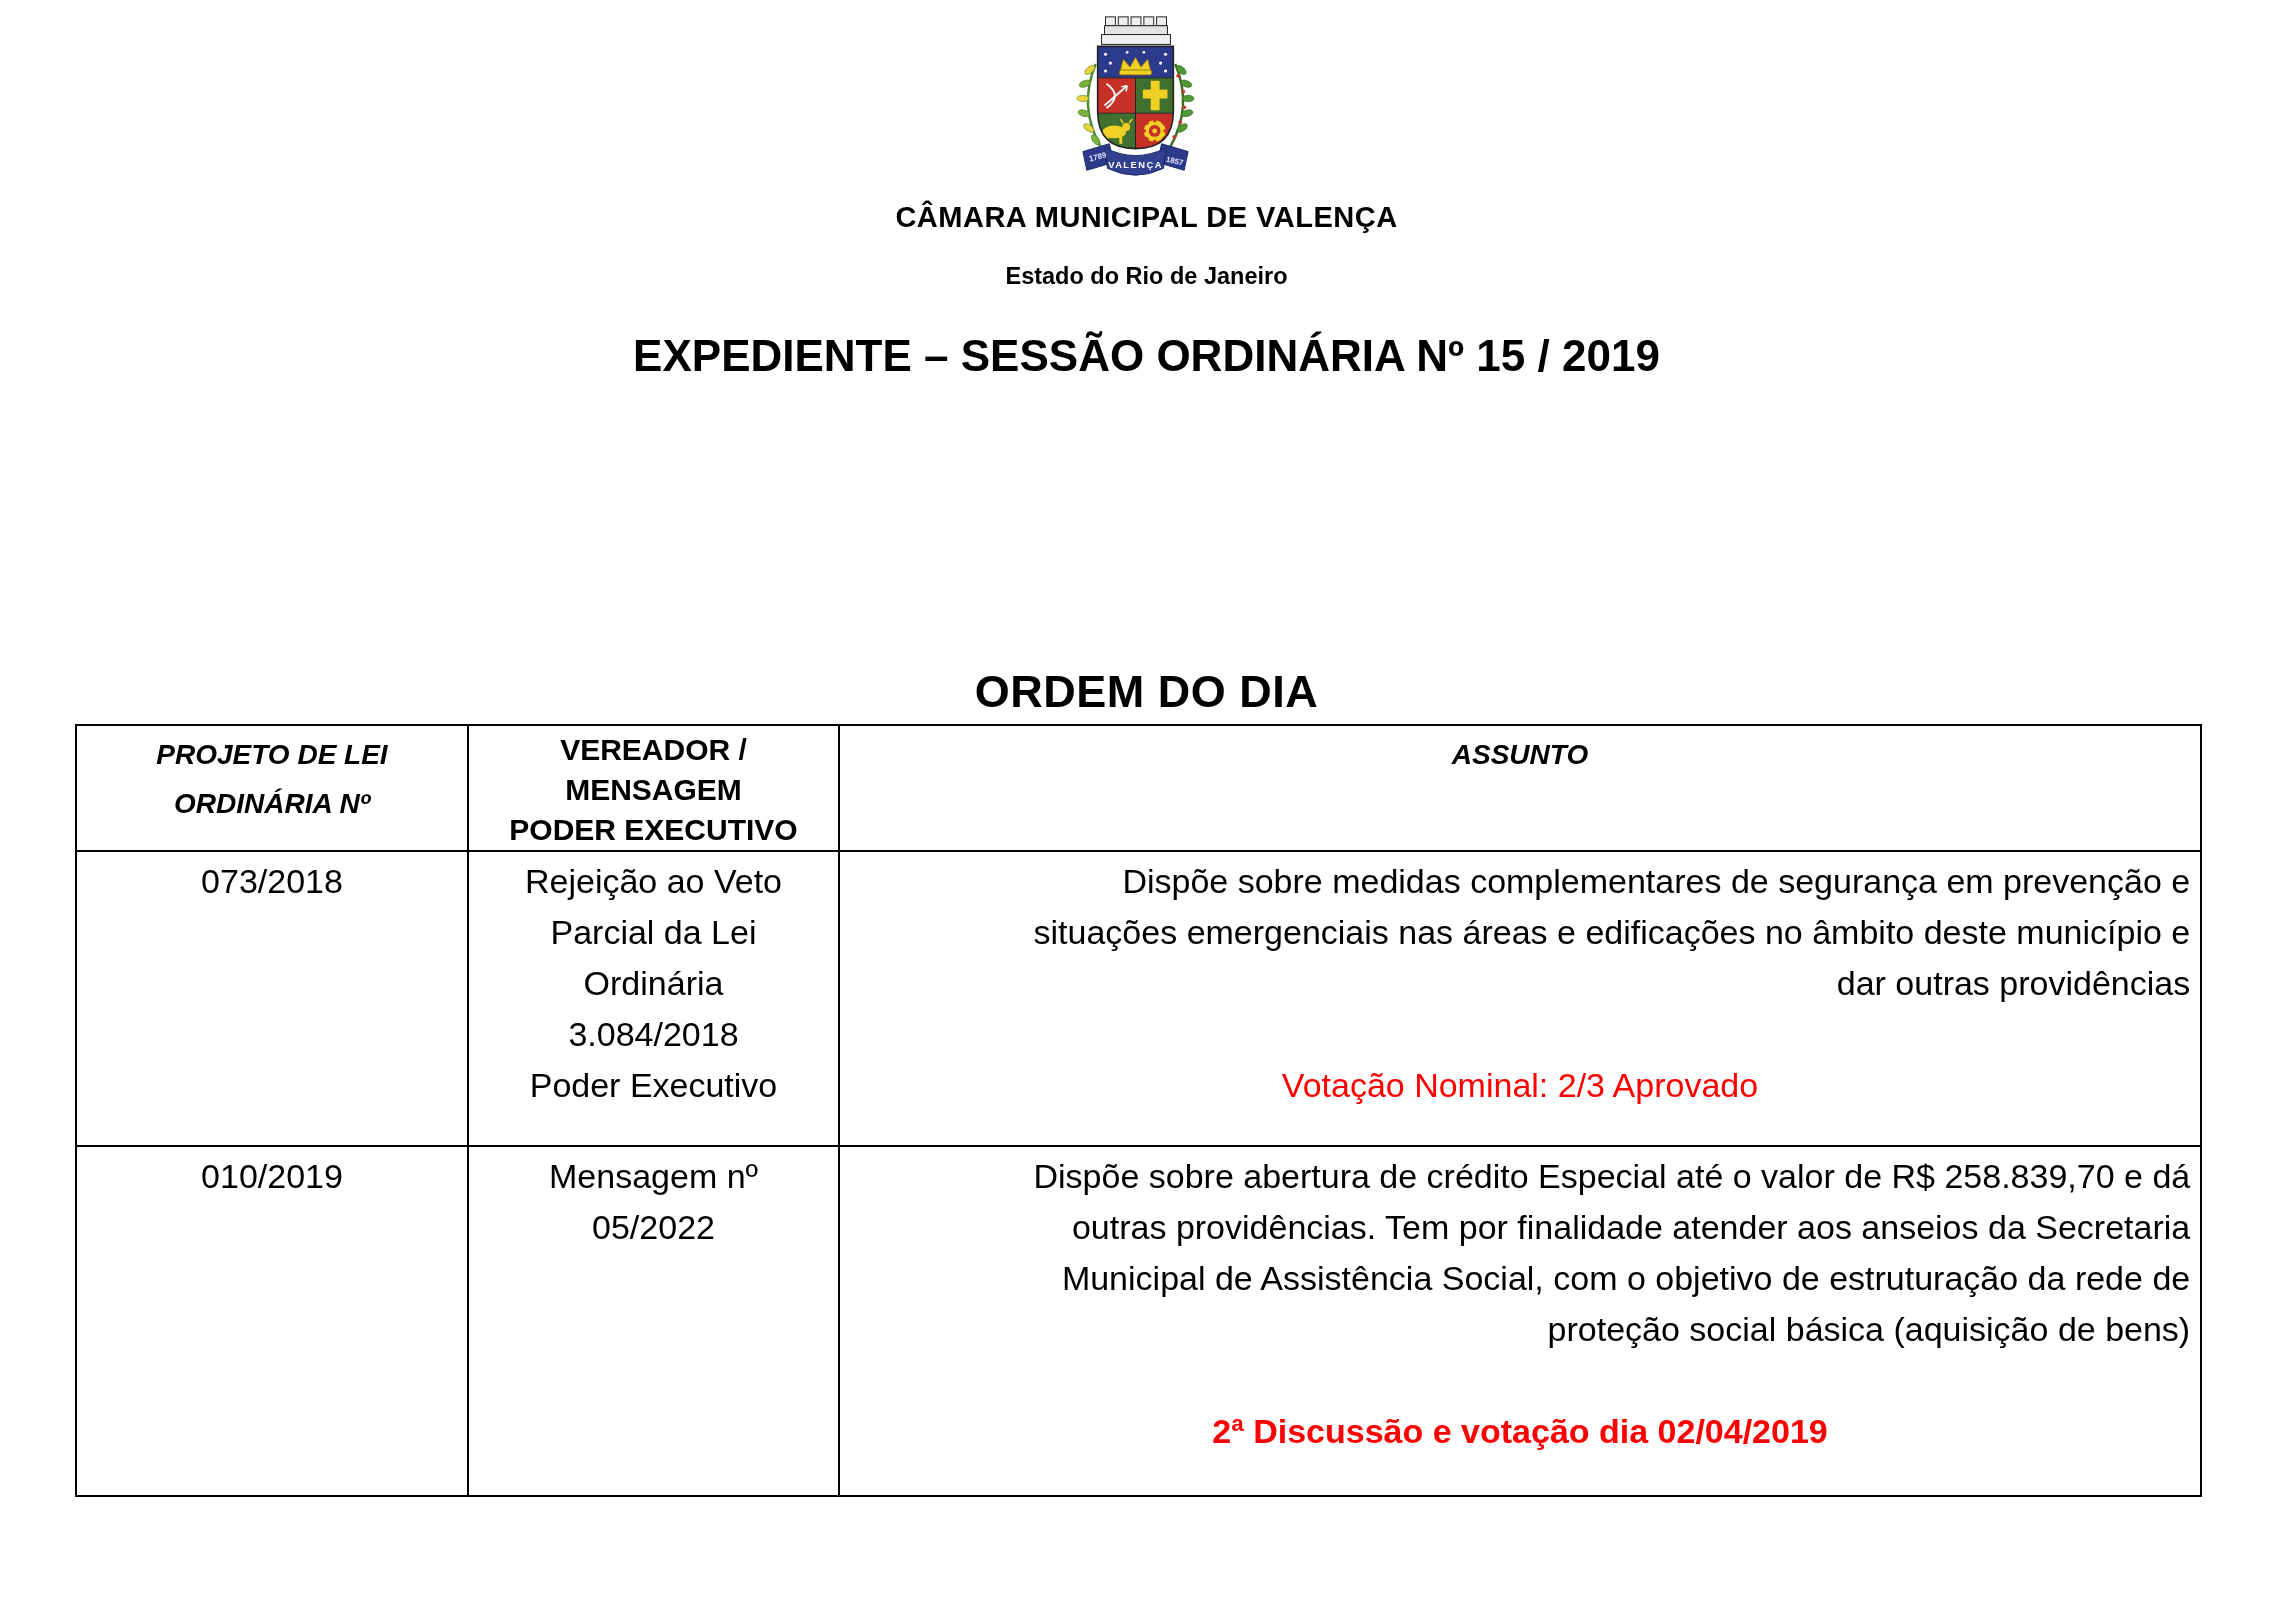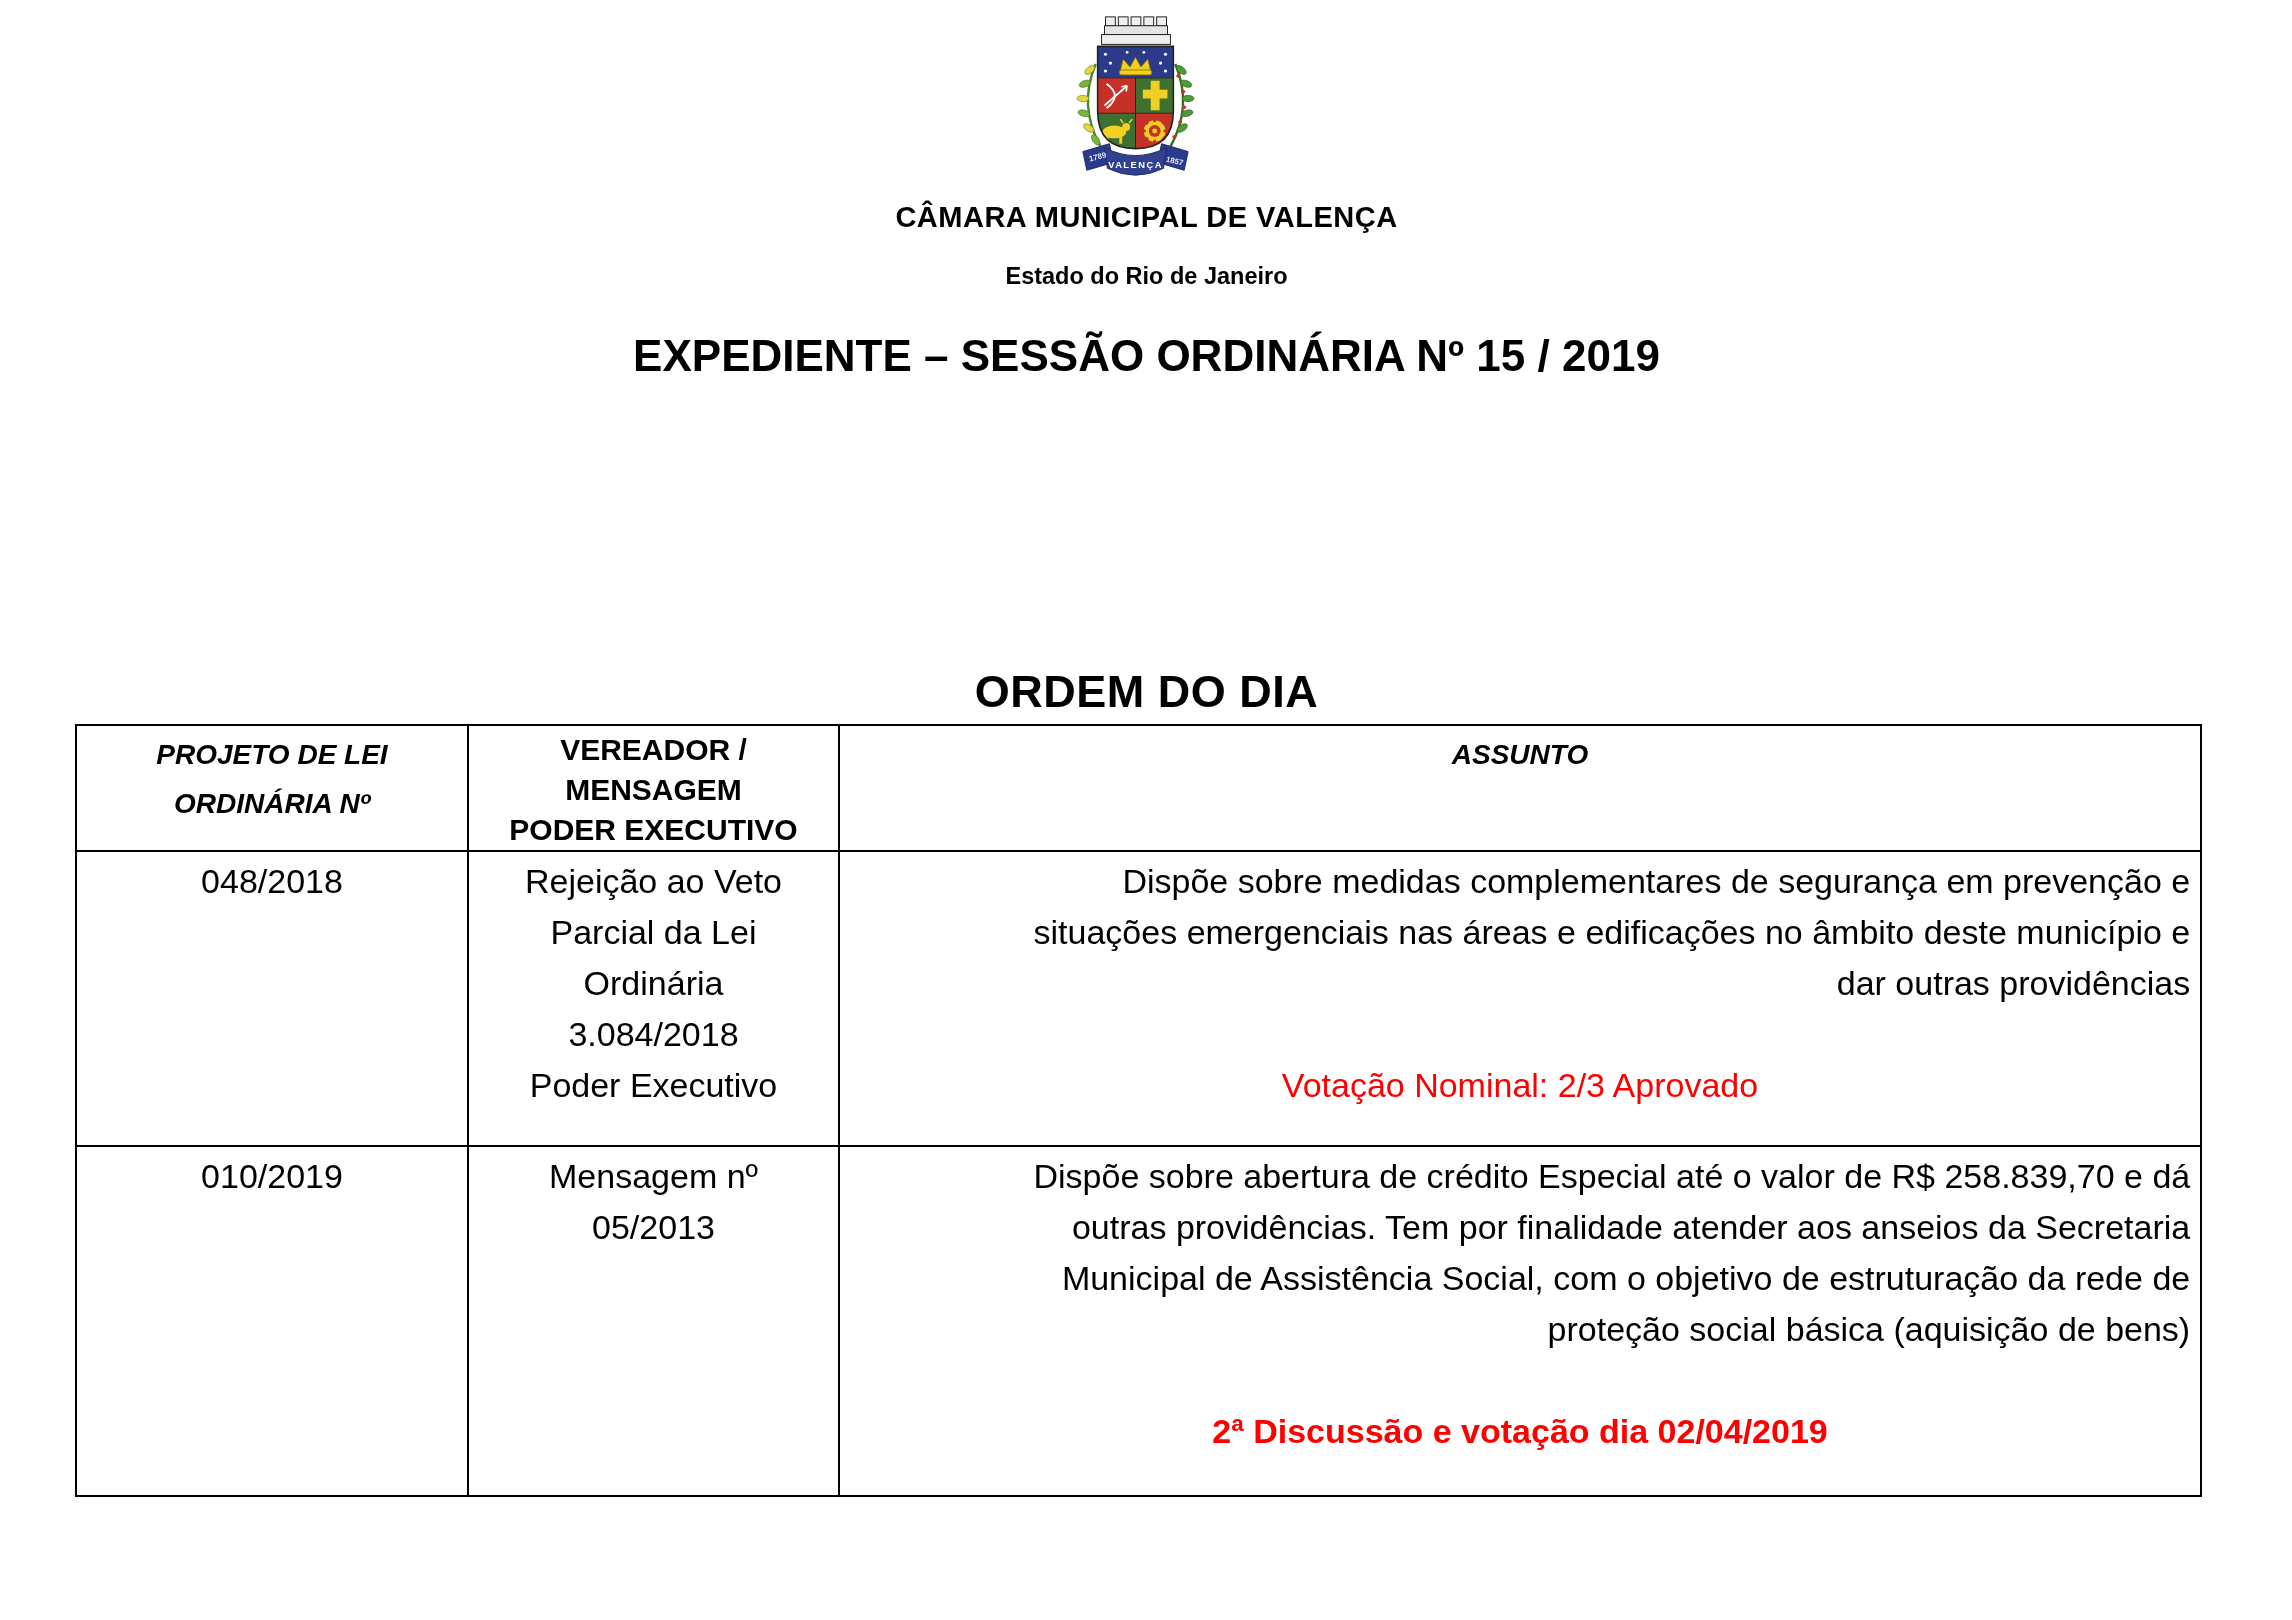--- a/index.html
+++ b/index.html
@@ -188,38 +188,38 @@
       <tr class="hdr">
         <th class="hdr-big lines">PROJETO DE LEI
 ORDINÁRIA Nº</th>
         <th class="hdr-small lines">VEREADOR /
 MENSAGEM
 PODER EXECUTIVO</th>
         <th class="hdr-big">ASSUNTO</th>
       </tr>
 
       <tr class="row-0">
-        <td class="cell-body">048/2018</td>
+        <td class="cell-body">073/2018</td>
         <td class="cell-body lines">Rejeição ao Veto
 Parcial da Lei
 Ordinária
 3.084/2018
 Poder Executivo</td>
         <td class="cell-body">
           <div class="lines">Dispõe sobre medidas complementares de segurança em prevenção e
 situações emergenciais nas áreas e edificações no âmbito deste município e
 dar outras providências</div>
           <div class="status-line" style="color: rgb(255, 0, 0);">Votação Nominal: 2/3 Aprovado</div>
         </td>
       </tr>
 
       <tr class="row-1">
         <td class="cell-body">010/2019</td>
         <td class="cell-body lines">Mensagem nº
-05/2013</td>
+05/2022</td>
         <td class="cell-body">
           <div class="lines">Dispõe sobre abertura de crédito Especial até o valor  de R$ 258.839,70 e dá
 outras providências. Tem por finalidade atender aos anseios da Secretaria
 Municipal de Assistência Social, com o objetivo de estruturação da rede de
 proteção social básica (aquisição de bens)</div>
           <div class="status-line" style="color: rgb(255, 0, 0); font-weight: bold;">2ª Discussão e votação dia 02/04/2019</div>
         </td>
       </tr>
     </tbody>
   </table>

